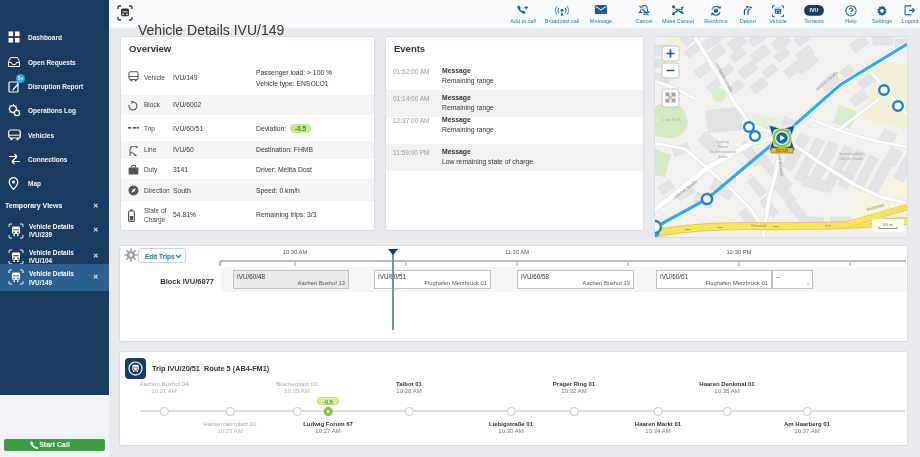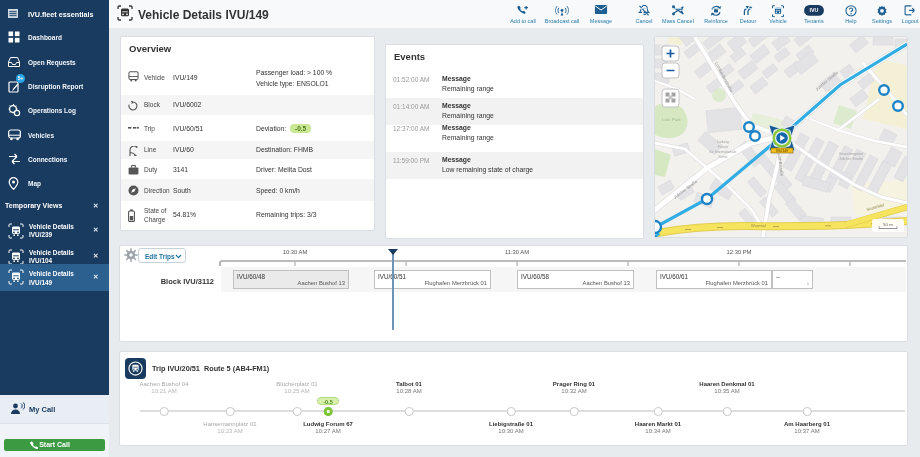--- a/index.html
+++ b/index.html
@@ -20,28 +20,28 @@
 .tv.sel { background:#2c608e; }
 .tv .ic { position:absolute; left:8px; top:4px; }
 .tv .l1 { position:absolute; left:29px; top:4px; color:#fff; font-size:6.4px; font-weight:bold; }
 .tv .l2 { position:absolute; left:29px; top:12px; color:#fff; font-size:6.4px; font-weight:bold; }
 #mycall { position:absolute; left:0; top:395px; width:109px; height:29px; background:#e9eef4; border-bottom:1px solid #dbe2ea; }
 #mycall span { position:absolute; left:29px; top:10px; color:#1a3b60; font-size:7.5px; font-weight:bold; }
 #startcall { position:absolute; left:4px; top:439px; width:101px; height:12px; background:#3c9a42; border-radius:2px; text-align:center; line-height:12px; font-size:0; }
 #startcall span { color:#fff; font-size:7px; font-weight:bold; line-height:12px; }
 
 #topbar { position:absolute; left:109px; top:0; width:811px; height:28px; background:#f7f9fb; }
-#tbtitle { position:absolute; left:29px; top:8px; font-size:12px; font-weight:bold; color:#333; }
+#tbtitle { position:absolute; left:29px; top:22px; font-size:14px; font-weight:normal; color:#333; }
 .tbi { position:absolute; top:0; width:38px; height:25px; text-align:center; }
 .tbi .g { position:absolute; top:5px; left:50%; transform:translateX(-50%) scale(0.9); transform-origin:50% 0; }
 .tbi span { position:absolute; top:18px; left:50%; transform:translateX(-50%); white-space:nowrap; font-size:5.5px; color:#2b7cad; }
 
 .panel { position:absolute; background:#fff; border:1px solid #dadde1; border-radius:2px; }
 #p-overview { left:120px; top:36px; width:255px; height:195px; }
-#p-events   { left:385px; top:36px; width:259px; height:195px;margin-top:8px; }
+#p-events   { left:385px; top:36px; width:259px; height:195px; }
 #p-map      { left:654px; top:36px; width:254px; height:202px; padding:0; overflow:hidden; }
 #p-mid      { left:119px; top:245px; width:789px; height:97px; }
 #p-trip     { left:119px; top:351px; width:789px; height:95px; }
 .ptitle { position:absolute; left:8px; top:6px; font-size:9.5px; font-weight:bold; color:#333; }
 
 .ovrow { position:absolute; left:0; width:253px; }
 .ovrow.g { background:#f5f5f5; }
 .ovrow .ic { position:absolute; left:7px; }
 .ovrow .lab { position:absolute; left:23px; color:#444; font-size:6.5px; }
 .ovrow .val { position:absolute; left:52px; color:#333; font-size:6.8px; }
@@ -76,29 +76,20 @@
 .sname .t { display:block; color:#777; margin-top:1px; }
 .sname.past .n { color:#a8a8a8; font-weight:normal; }
 .sname.past .t { color:#b5b5b5; }
 #devbadge { position:absolute; left:317px; top:397px; width:22px; height:8px; background:#d9efae; border:0.5px solid #b2dc7a; border-radius:4px; color:#4a8a1a; font-size:5.5px; font-weight:bold; text-align:center; line-height:8px; }
 </style>
 </head>
 <body>
 
 <div id="sidebar">
   <div id="sbdark"></div>
-  <div class="sbhead">
-    <svg class="abs" style="left:8px;top:9px" width="10" height="9" viewBox="0 0 10 9">
-        <rect x="0.4" y="0.4" width="9.2" height="8.2" fill="#b9c6d4" stroke="#e8eef4" stroke-width="0.8"></rect>
-        <line x1="1.5" y1="2.6" x2="8.5" y2="2.6" stroke="#33567c"></line>
-        <line x1="1.5" y1="4.5" x2="8.5" y2="4.5" stroke="#33567c"></line>
-        <line x1="1.5" y1="6.4" x2="8.5" y2="6.4" stroke="#33567c"></line>
-      </svg>
-    <span>IVU.fleet essentials</span>
-  </div>
   <div class="nav" style="top:26px">
       <svg class="ic" width="12" height="12" viewBox="0 0 12 12">
         <rect x="0.5" y="0.5" width="4.6" height="4.6" fill="#fff"></rect>
         <rect x="6.9" y="0.5" width="4.6" height="4.6" fill="#fff"></rect>
         <rect x="0.5" y="6.9" width="4.6" height="4.6" fill="#fff"></rect>
         <rect x="6.9" y="6.9" width="4.6" height="4.6" fill="#fff"></rect>
       </svg>
       <span>Dashboard</span>
     </div>
   <div class="nav" style="top:51px">
@@ -189,28 +180,20 @@
         </g>
         <line x1="5.2" y1="6.8" x2="10.8" y2="6.8" stroke="#2c608e"></line>
         <circle cx="6" cy="9.4" r="0.9" fill="#2c608e"></circle>
         <circle cx="10" cy="9.4" r="0.9" fill="#2c608e"></circle>
         <rect x="5.4" y="11.4" width="1.6" height="1.6" fill="#fff"></rect>
         <rect x="9" y="11.4" width="1.6" height="1.6" fill="#fff"></rect>
       </svg>
     <span class="l1" style="top:6px">Vehicle Details</span>
       <span class="l2" style="top:15px">IVU/149</span>
       <span class="tvx" style="left:93px;top:9px">✕</span>
-  </div>
-  <div id="mycall">
-    <svg class="abs" style="left:10px;top:7px" width="15" height="14" viewBox="0 0 15 14">
-        <circle cx="5.5" cy="4" r="2.4" fill="#1a3b60"></circle>
-        <path d="M1 12 c0-3 2-4.6 4.5-4.6 S10 9 10 12 Z" fill="#1a3b60"></path>
-        <path d="M11 1.5 c1.6 0.8 1.6 4 0 4.8 M12.8 0.3 c2.6 1.6 2.6 5.6 0 7.2" stroke="#1a3b60" fill="none"></path>
-      </svg>
-    <span>My Call</span>
   </div>
   <div id="startcall">
     <svg class="abs" style="left:26px;top:2px" width="8" height="8" viewBox="0 0 9 9">
         <path d="M1.2 0.8 C2 0.3 2.6 0.6 3 1.3 l0.7 1.2 c0.3 0.6 0.1 1.1-0.4 1.5 c0.5 1 1.6 2.1 2.6 2.6 c0.4-0.5 0.9-0.7 1.5-0.4 l1.2 0.7 c0.7 0.4 1 1 0.5 1.8 C8.6 9.4 7.5 9.3 6 8.5 C3.8 7.4 1.6 5.2 0.5 3 C-0.3 1.5 0.4 1.1 1.2 0.8 Z" fill="#fff"></path>
       </svg>
     <span>Start Call</span>
   </div>
 </div>
 
 <div id="topbar">
@@ -603,21 +586,21 @@
     <circle cx="7" cy="7" r="4.1" fill="#9ba1a7"></circle>
     <circle cx="7" cy="7" r="1.7" fill="#fff"></circle>
   </svg>
 <div id="editbtn">
     <span>Edit Trips</span>
   <svg class="abs" style="left:36px;top:5px" width="7" height="5" viewBox="0 0 7 5">
       <path d="M1 1 L3.5 3.6 L6 1" fill="none" stroke="#2274a5" stroke-width="1.2"></path>
     </svg>
 </div>
 <div id="trackband"></div>
-<div id="blocklab">Block IVU/3112</div>
+<div id="blocklab">Block IVU/6877</div>
 <svg class="abs" style="left:219px;top:260px" width="689" height="8" viewBox="0 0 689 8">
   <path d="M1 6 v-3 a 2 2 0 0 1 2-2 h684" fill="none" stroke="#a5a5a5" stroke-width="1.6"></path>
   <g stroke="#9a9a9a" stroke-width="1">
       <line x1="76" y1="2" x2="76" y2="6"></line>
       <line x1="187" y1="2" x2="187" y2="6"></line>
       <line x1="298" y1="2" x2="298" y2="6"></line>
       <line x1="409" y1="2" x2="409" y2="6"></line>
       <line x1="520" y1="2" x2="520" y2="6"></line>
       <line x1="631" y1="2" x2="631" y2="6"></line>
     </g>

